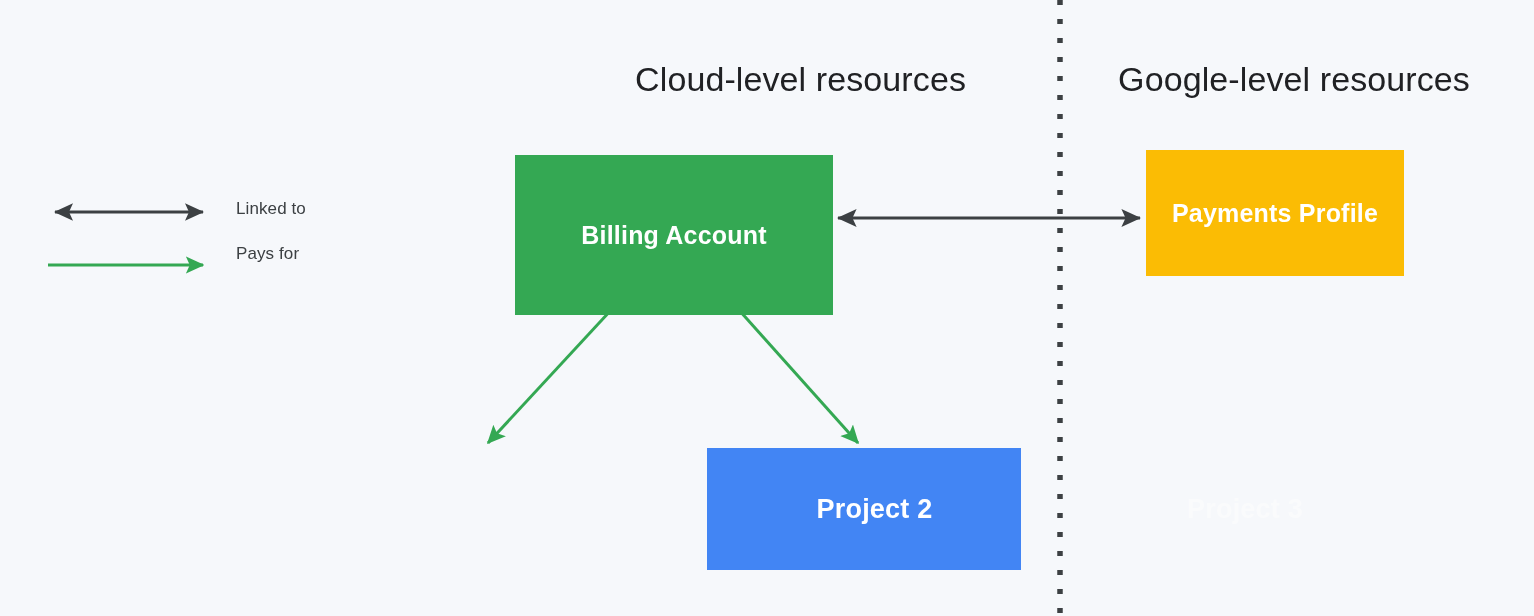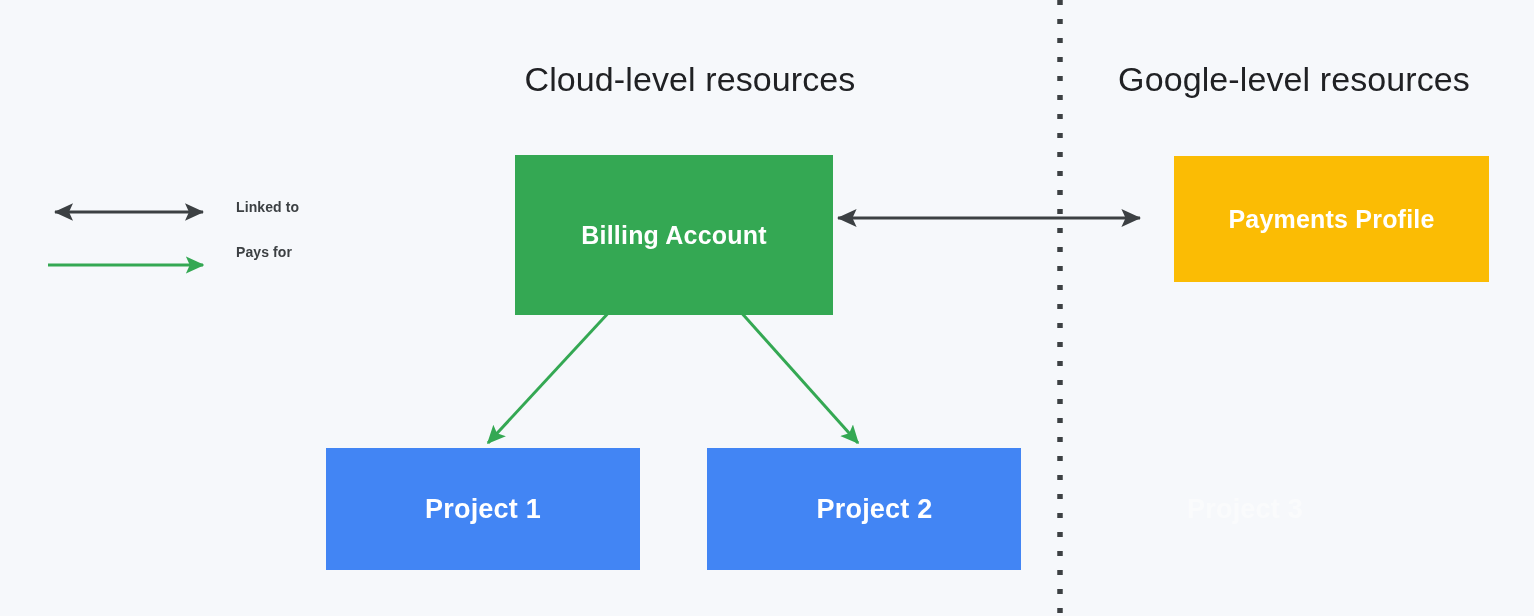--- a/index.html
+++ b/index.html
@@ -31,46 +31,45 @@
   
   .section-title {
     position: absolute;
     font-size: 34px;
     font-weight: 400;
     color: #202124;
     letter-spacing: 0.1px;
     white-space: nowrap;
     text-align: center;
   }
-  #title-cloud  { left: 400px; top: 60px; width: 580px; }
+  #title-cloud  { left: 386px; top: 60px; width: 580px; text-align: right; }
   #title-google { left: 1072px; top: 60px; width: 444px; }
 
   
   .node {
     position: absolute;
     display: flex;
     align-items: center;
     justify-content: center;
     color: #ffffff;
     font-weight: 700;
     letter-spacing: 0.2px;
     box-sizing: border-box;
   }
   #node-billing {
     left: 515px; top: 155px;
     width: 318px; height: 160px;
     background: #34a853;
     font-size: 25px;
   }
   #node-payments {
-    left: 1146px; top: 156px;
-    width: 315px; height: 126px;
+    left: 1146px; top: 150px;
+    width: 258px; height: 126px;
     background: #fbbc04;
     font-size: 25px;
-    margin-left: 28px;
   }
   #node-project1 {
     left: 326px; top: 448px;
     width: 314px; height: 122px;
     background: #4285f4;
     font-size: 27px;
   }
   #node-project2 {
     left: 707px; top: 448px;
     width: 314px; height: 122px;
@@ -93,22 +92,22 @@
     left: 1057px;
     top: 0;
     width: 6px;
     height: 616px;
   }
 
   
   #legend { position: absolute; left: 0; top: 0; }
   .legend-label {
     position: absolute;
-    font-size: 14px;
-    font-weight: 700;
+    font-size: 17px;
+    font-weight: 400;
     color: #3c4043;
     white-space: nowrap;
     letter-spacing: 0.1px;
   }
   #legend-label-linked { left: 236px; top: 199px; }
   #legend-label-pays   { left: 236px; top: 244px; }
   #legend-arrows {
     position: absolute;
     left: 40px; top: 190px;
     width: 180px; height: 100px;
@@ -163,19 +162,18 @@
 
     <div class="legend-label" id="legend-label-linked">Linked to</div>
 
     <div class="legend-label" id="legend-label-pays">Pays for</div>
   </div>
 
   <div class="node" id="node-billing">Billing Account</div>
 
   <div class="node" id="node-payments">Payments Profile</div>
 
-  <div class="node" id="node-project1">Project 1</div>
 
   <div class="node" id="node-project2">Project 2</div>
 
   <div class="node" id="node-project3">Project 3</div>
 
 </div>
 
 </body></html>

